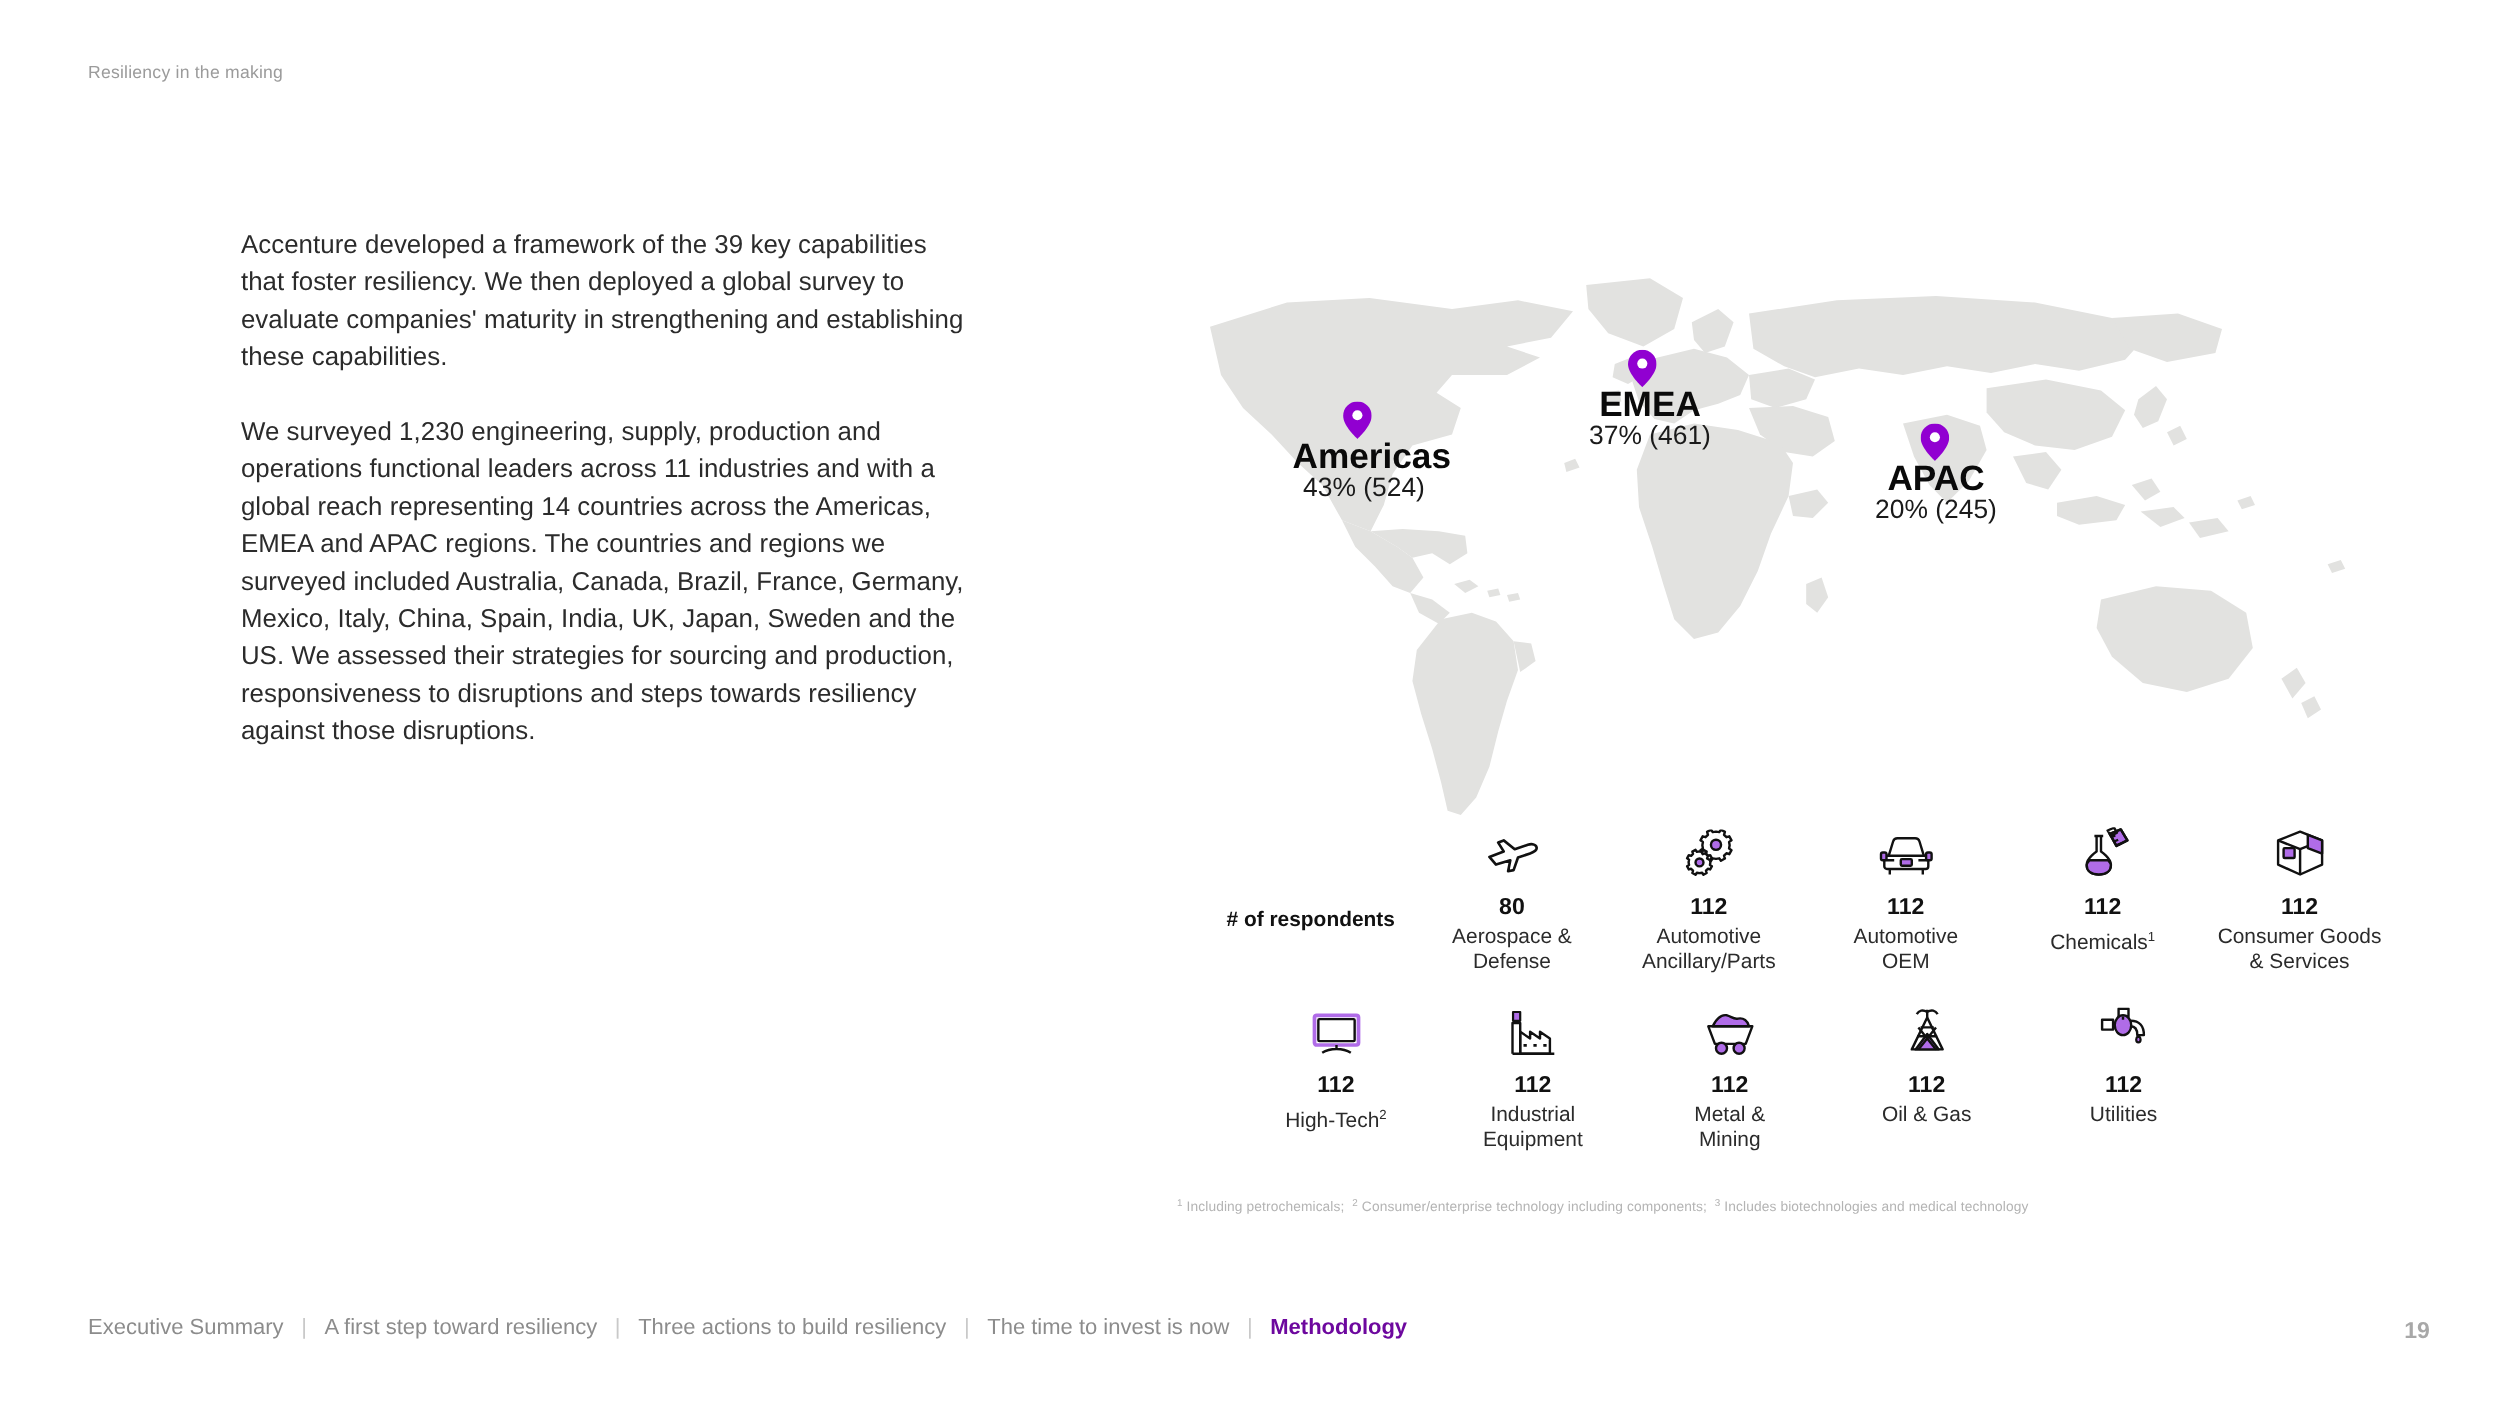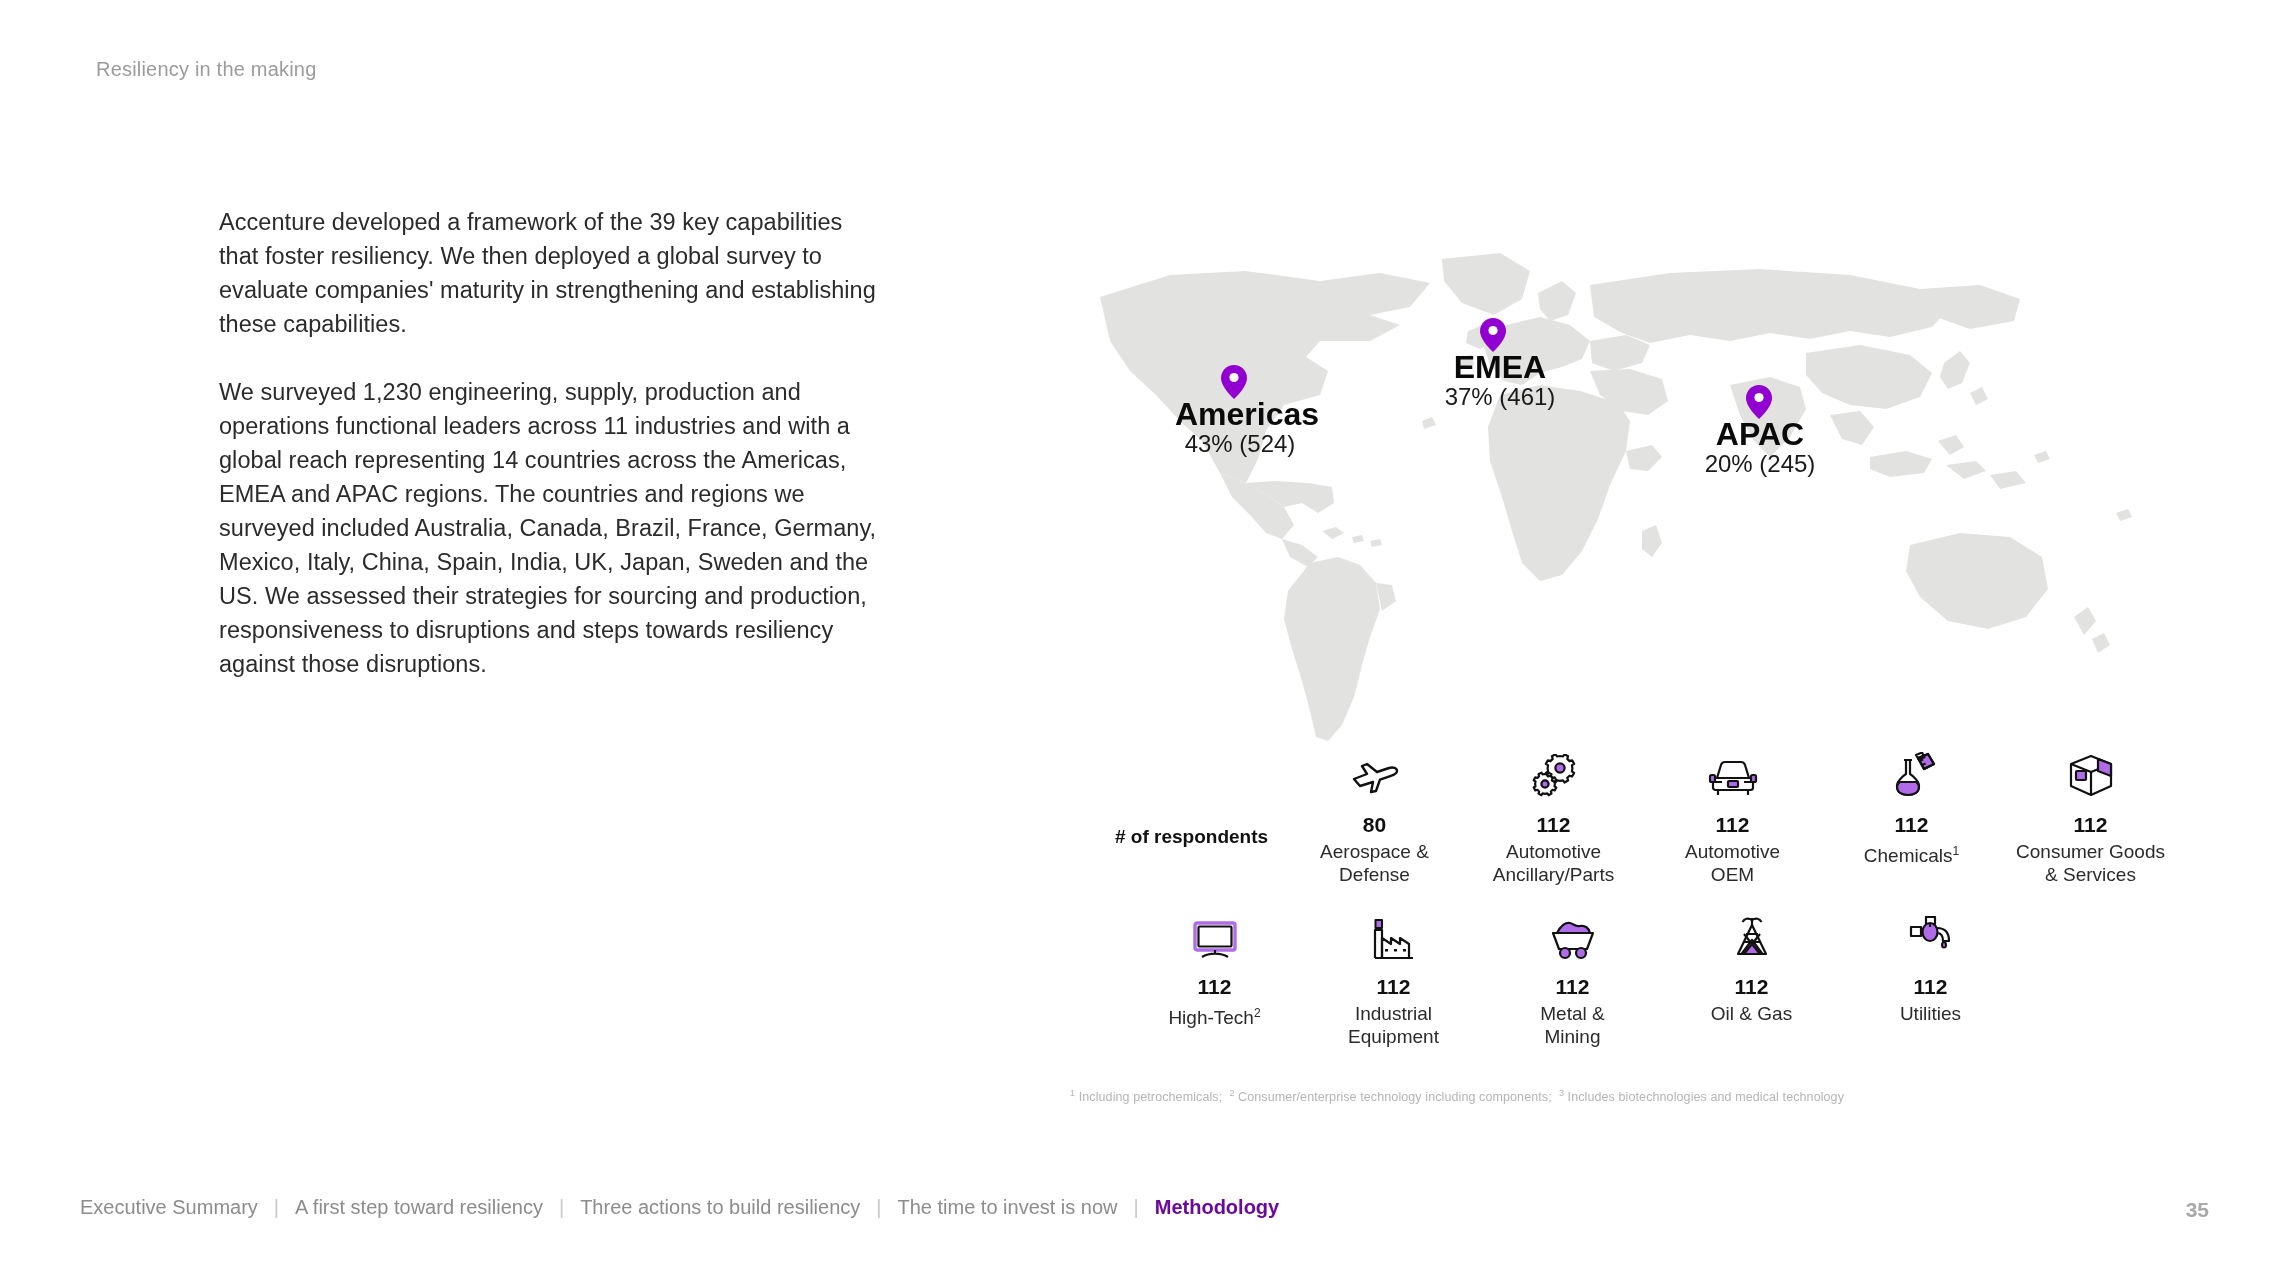--- a/index.html
+++ b/index.html
@@ -15,25 +15,24 @@
     font-family: "Liberation Sans", sans-serif;
     color: #1a1a1a;
     -webkit-font-smoothing: antialiased;
   }
 
   
   .deck-header {
     position: absolute;
     left: 80px;
     top: 58px;
-    font-size: 20px;
+    font-size: 16px;
     letter-spacing: 0.2px;
     color: #9b9b9b;
     font-weight: 400;
-    margin-left: 16px;
   }
 
   
   .left-col {
     position: absolute;
     left: 219px;
     top: 205px;
     width: 660px;
   }
   .page-title {
@@ -461,13 +460,13 @@
   <span class="nav-sep">|</span>
   <span class="nav-item">A first step toward resiliency</span>
   <span class="nav-sep">|</span>
   <span class="nav-item">Three actions to build resiliency</span>
   <span class="nav-sep">|</span>
   <span class="nav-item">The time to invest is now</span>
   <span class="nav-sep">|</span>
   <span class="nav-item active">Methodology</span>
 </div>
 
-<div class="page-num">35</div>
+<div class="page-num">19</div>
 
 </body></html>

